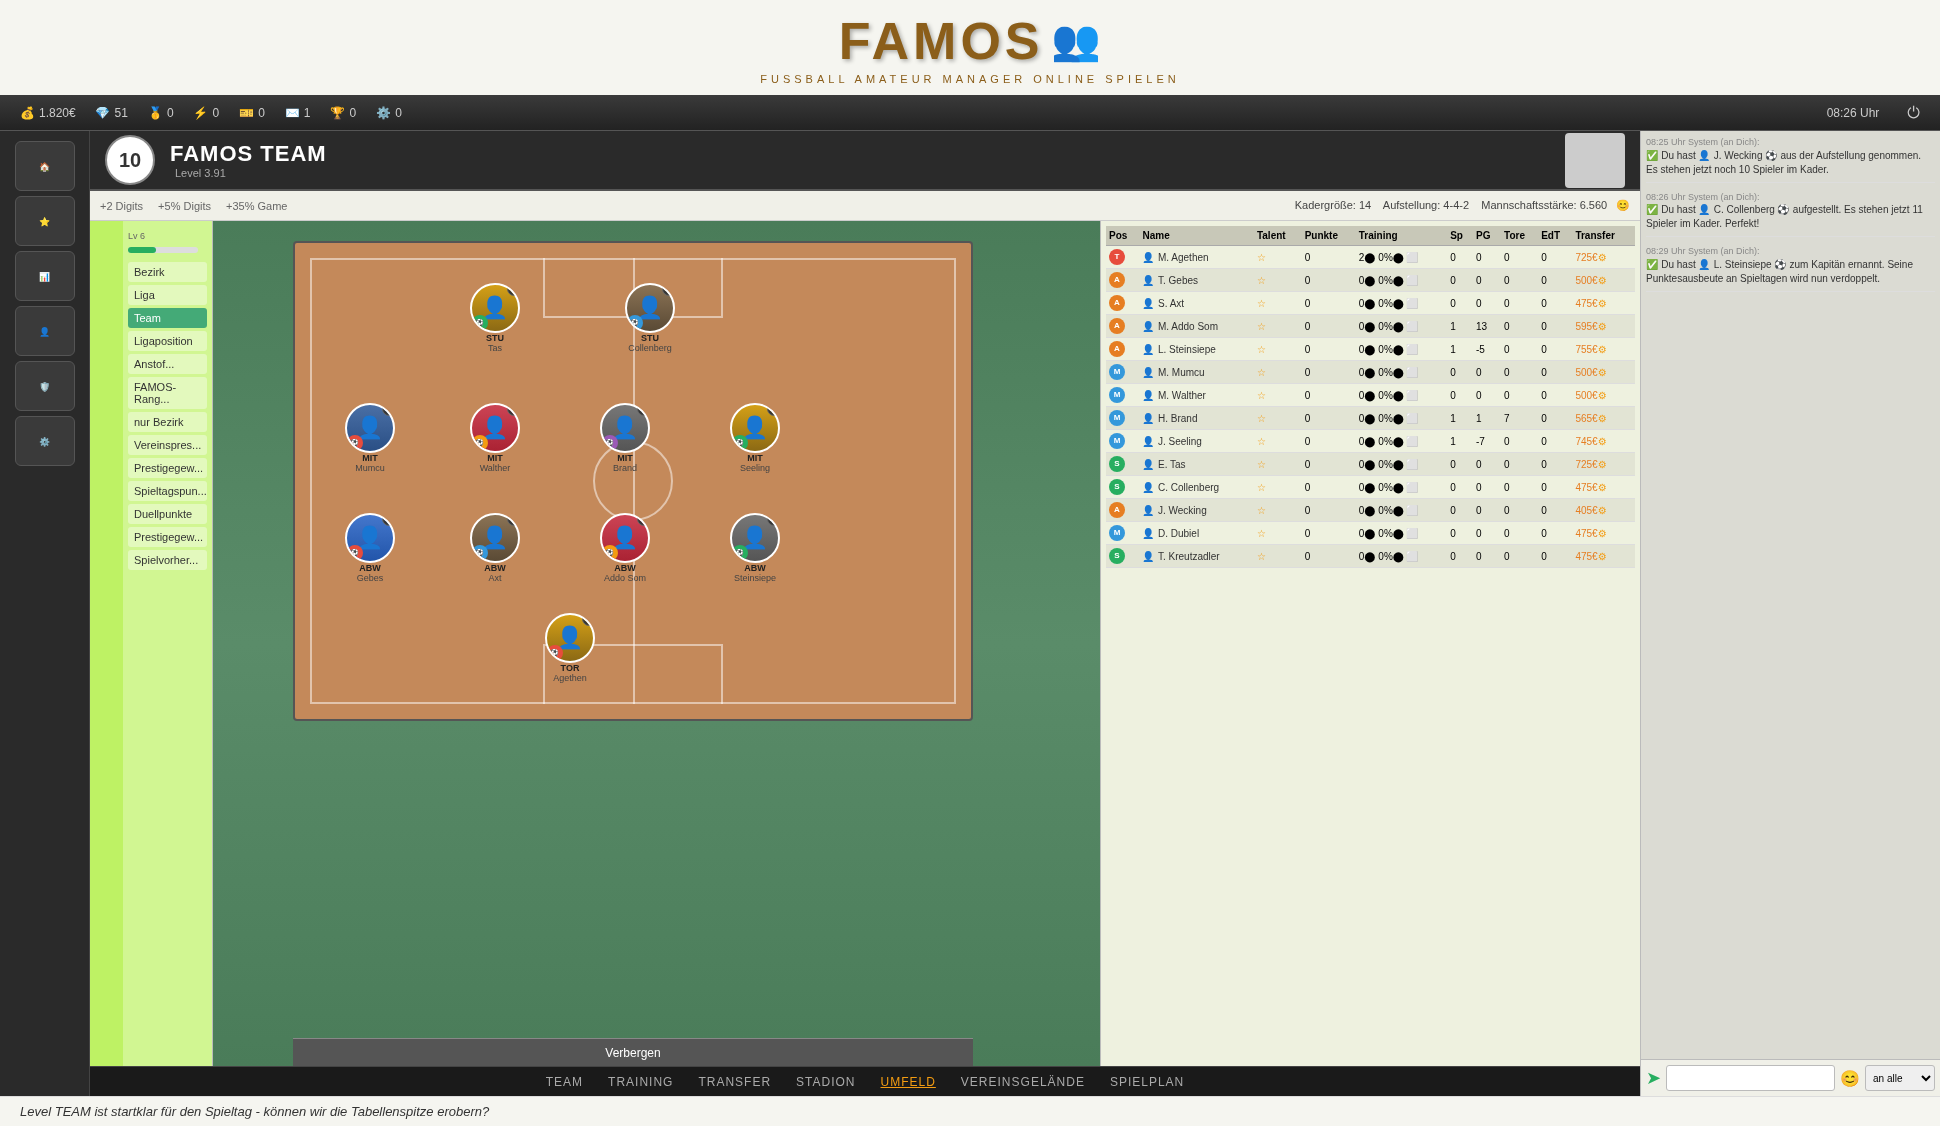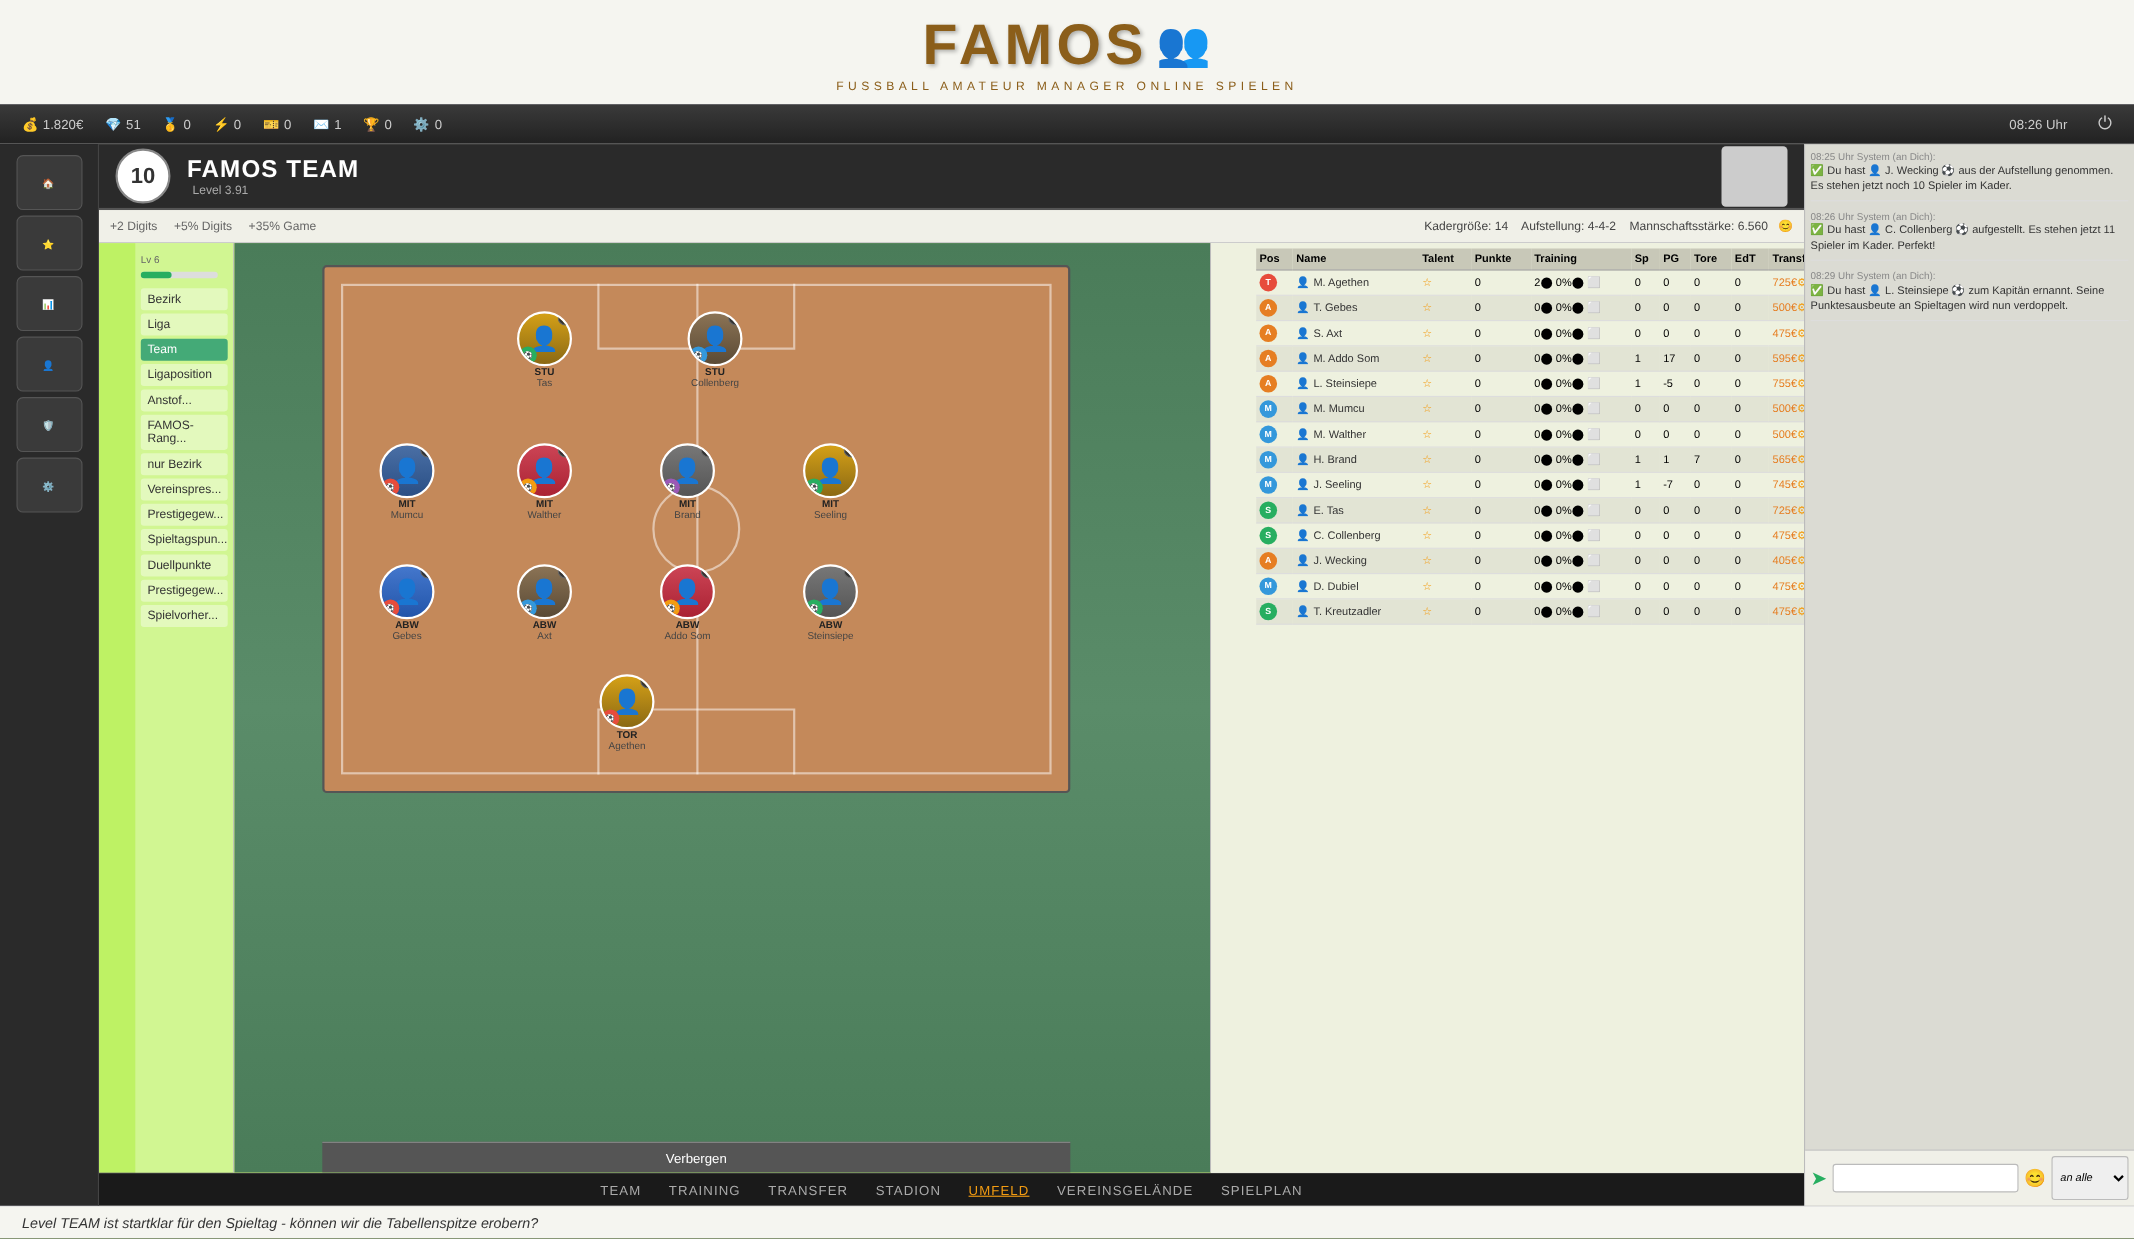--- a/index.html
+++ b/index.html
@@ -138,21 +138,21 @@
       border: 1px solid #666;
     }
     .player-pos-label { font-size: 9px; font-weight: bold; color: #222; }
     .player-name-label { font-size: 9px; color: #444; }
 
     
     #stats-panel {
       width: 540px; background: rgba(240,240,230,0.95); border-left: 1px solid #bbb;
       overflow-y: auto; padding: 5px;
     }
-    .stats-table { width: 100%; border-collapse: collapse; font-size: 11px; margin-left: 36px; }
+    .stats-table { width: 100%; border-collapse: collapse; font-size: 11px; }
     .stats-table th {
       background: #c8c8b8; padding: 4px 3px; text-align: left; border-bottom: 1px solid #aaa;
       font-size: 10px; font-weight: bold;
     }
     .stats-table td {
       padding: 3px 3px; border-bottom: 1px solid #ddd; vertical-align: middle;
     }
     .stats-table tr:nth-child(even) { background: rgba(200,200,190,0.3); }
 
     
@@ -169,21 +169,21 @@
     .chat-highlight { color: #27ae60; font-weight: bold; }
     #chat-input-area {
       border-top: 1px solid #bbb; padding: 5px; display: flex; align-items: center; gap: 5px;
       background: #f0f0e8;
     }
     #chat-input {
       flex: 1; height: 26px; border: 1px solid #bbb; border-radius: 3px; padding: 0 5px;
       font-size: 11px;
     }
     .chat-to-select {
-      height: 40px; border: 1px solid #bbb; border-radius: 3px; font-size: 10px; padding: 0 3px; font-style: italic;
+      height: 26px; border: 1px solid #bbb; border-radius: 3px; font-size: 10px; padding: 0 3px;
     }
 
     
     #hide-btn {
       position: absolute; bottom: 0; left: 80px; width: 680px; height: 28px;
       background: #555; color: #fff; display: flex; align-items: center; justify-content: center;
       font-size: 12px; cursor: pointer; border-top: 1px solid #888;
     }
 
     
@@ -546,21 +546,21 @@
     <td>
       <span style="color:#e74c3c;font-size:10px;">👤</span>
       <span style="color:#333;font-size:10px;">M. Addo Som</span>
     </td>
     <td><span style="color:#f39c12;font-size:10px;">☆</span></td>
     <td style="font-size:10px;">0</td>
     <td style="font-size:10px;">
       <span>0⬤</span> <span>0%⬤</span> <span>⬜</span>
     </td>
     <td style="font-size:10px;">1</td>
-    <td style="font-size:10px;">17</td>
+    <td style="font-size:10px;">13</td>
     <td style="font-size:10px;">0</td>
     <td style="font-size:10px;">0</td>
     <td style="font-size:10px;color:#e67e22;">595€<span style="color:#f39c12;">⚙</span></td>
   </tr>
               <tr>
     <td>
       <span style="display:inline-block;width:16px;height:16px;border-radius:50%;background:#e67e22;color:#fff;font-size:8px;text-align:center;line-height:16px;font-weight:bold;">A</span>
     </td>
     <td>
       <span style="color:#e74c3c;font-size:10px;">👤</span>

